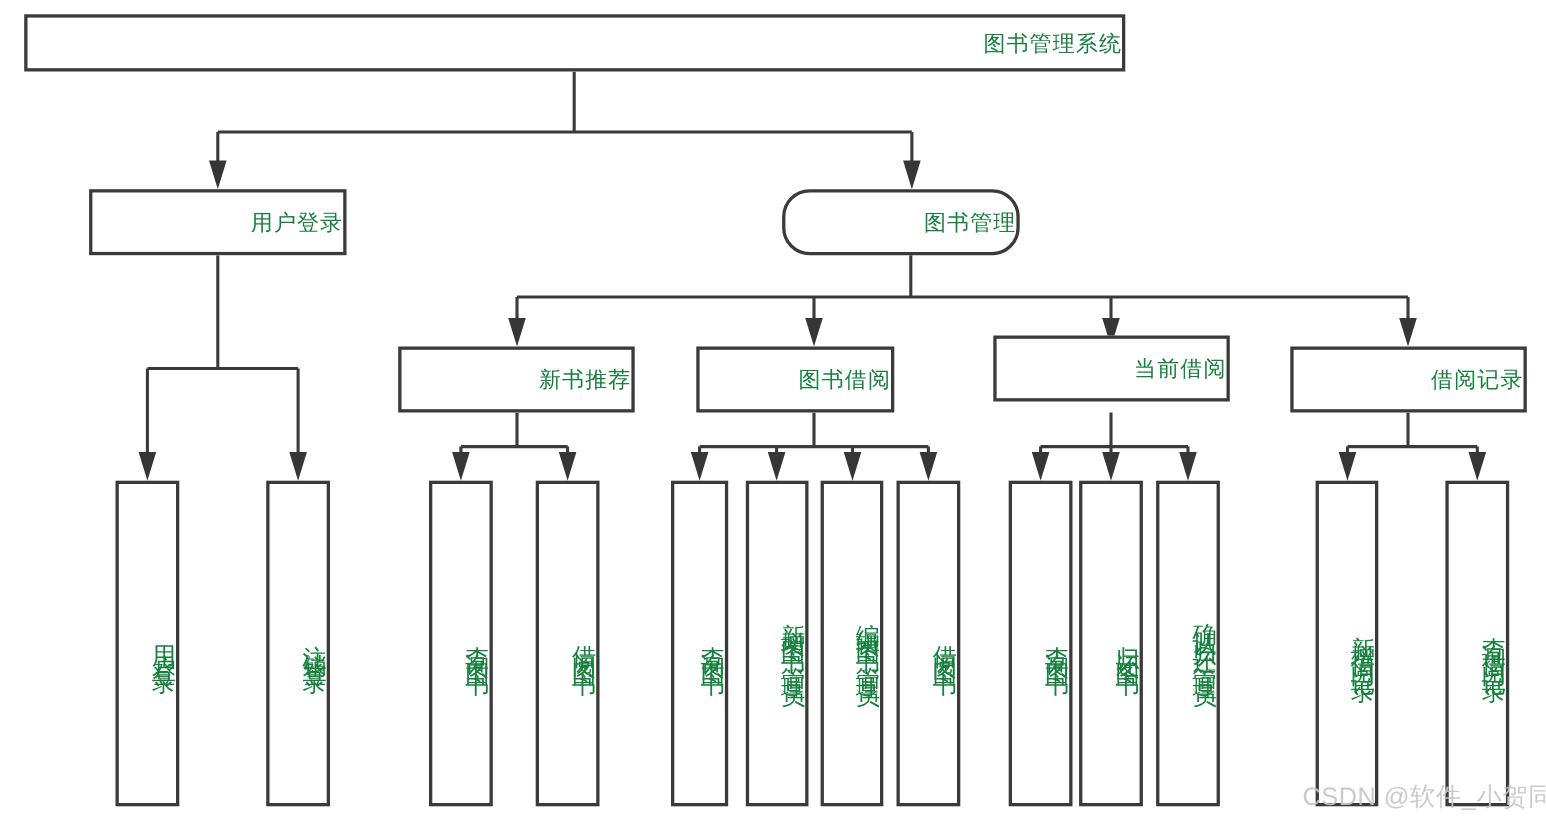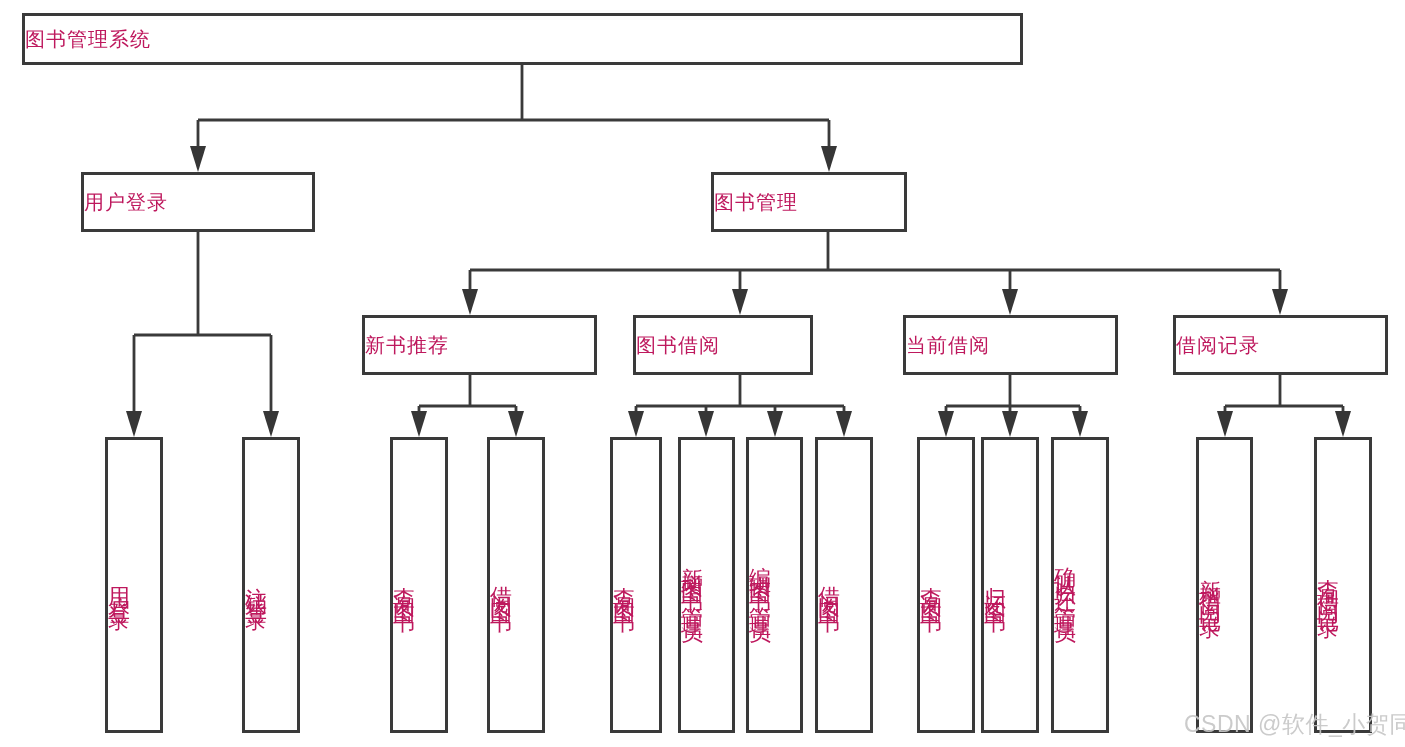--- a/index.html
+++ b/index.html
@@ -20,22 +20,22 @@
     left: 0; top: 0;
     width: 1405px; height: 747px;
   }
   .node {
     position: absolute;
     box-sizing: border-box;
     background: #ffffff;
     border: 3px solid #3a3a3a;
     display: flex;
     align-items: center;
-    justify-content: flex-start;
-    color: #be185d;
+    justify-content: flex-end;
+    color: #15803d;
     font-size: 20px;
     letter-spacing: 1px;
     z-index: 2;
   }
   .leaf {
     top: 437px;
     height: 296px;
     font-size: 22px;
   }
   .leaf .vtext {
@@ -100,31 +100,31 @@
     <polygon class="arrow" points="1335,411 1351,411 1343,437"></polygon>
   </svg>
 
   <div class="node" style="left:22px; top:13px; width:1001px; height:52px;">
     <span>图书管理系统</span>
   </div>
 
   <div class="node" style="left:81px; top:172px; width:234px; height:60px;">
     <span>用户登录</span>
   </div>
-  <div class="node" style="left:711px; top:172px; width:196px; height:60px;">
+  <div class="node" style="left:711px; top:172px; width:216px; height:60px;border-radius:25px;">
     <span>图书管理</span>
   </div>
 
-  <div class="node" style="left:362px; top:315px; width:235px; height:60px;">
+  <div class="node" style="left:362px; top:315px; width:215px; height:60px;">
     <span>新书推荐</span>
   </div>
   <div class="node" style="left:633px; top:315px; width:180px; height:60px;">
     <span>图书借阅</span>
   </div>
-  <div class="node" style="left:903px; top:315px; width:215px; height:60px;">
+  <div class="node" style="left:903px; top:305px; width:215px; height:60px;">
     <span>当前借阅</span>
   </div>
   <div class="node" style="left:1173px; top:315px; width:215px; height:60px;">
     <span>借阅记录</span>
   </div>
 
   <div class="node leaf" style="left:105px; width:58px;">
     <span class="vtext">用户登录</span>
   </div>
   <div class="node leaf" style="left:242px; width:58px;">

